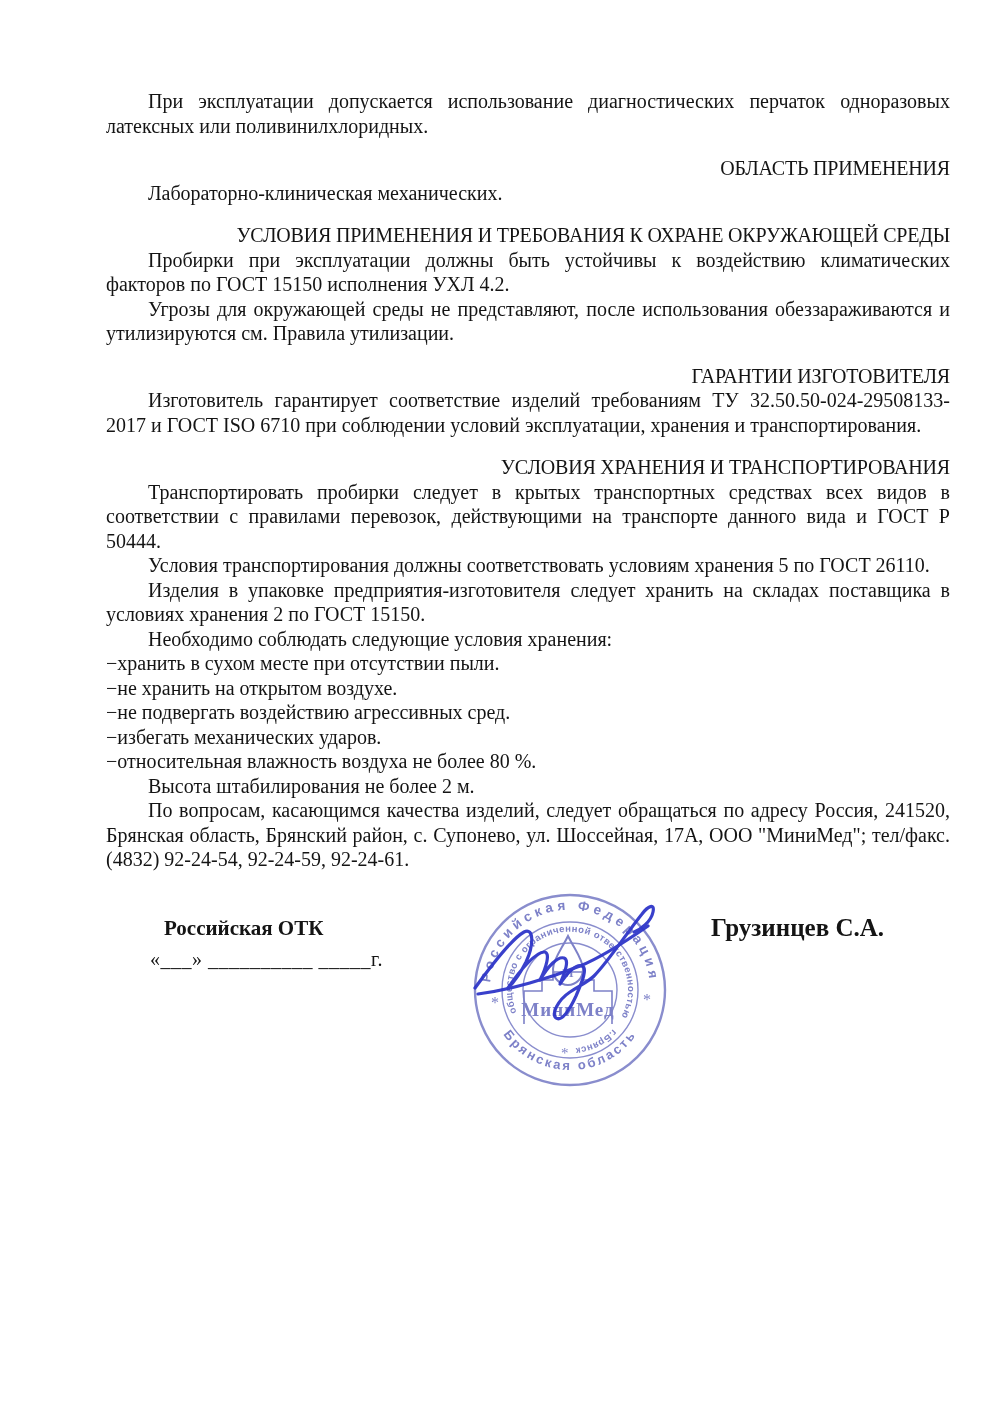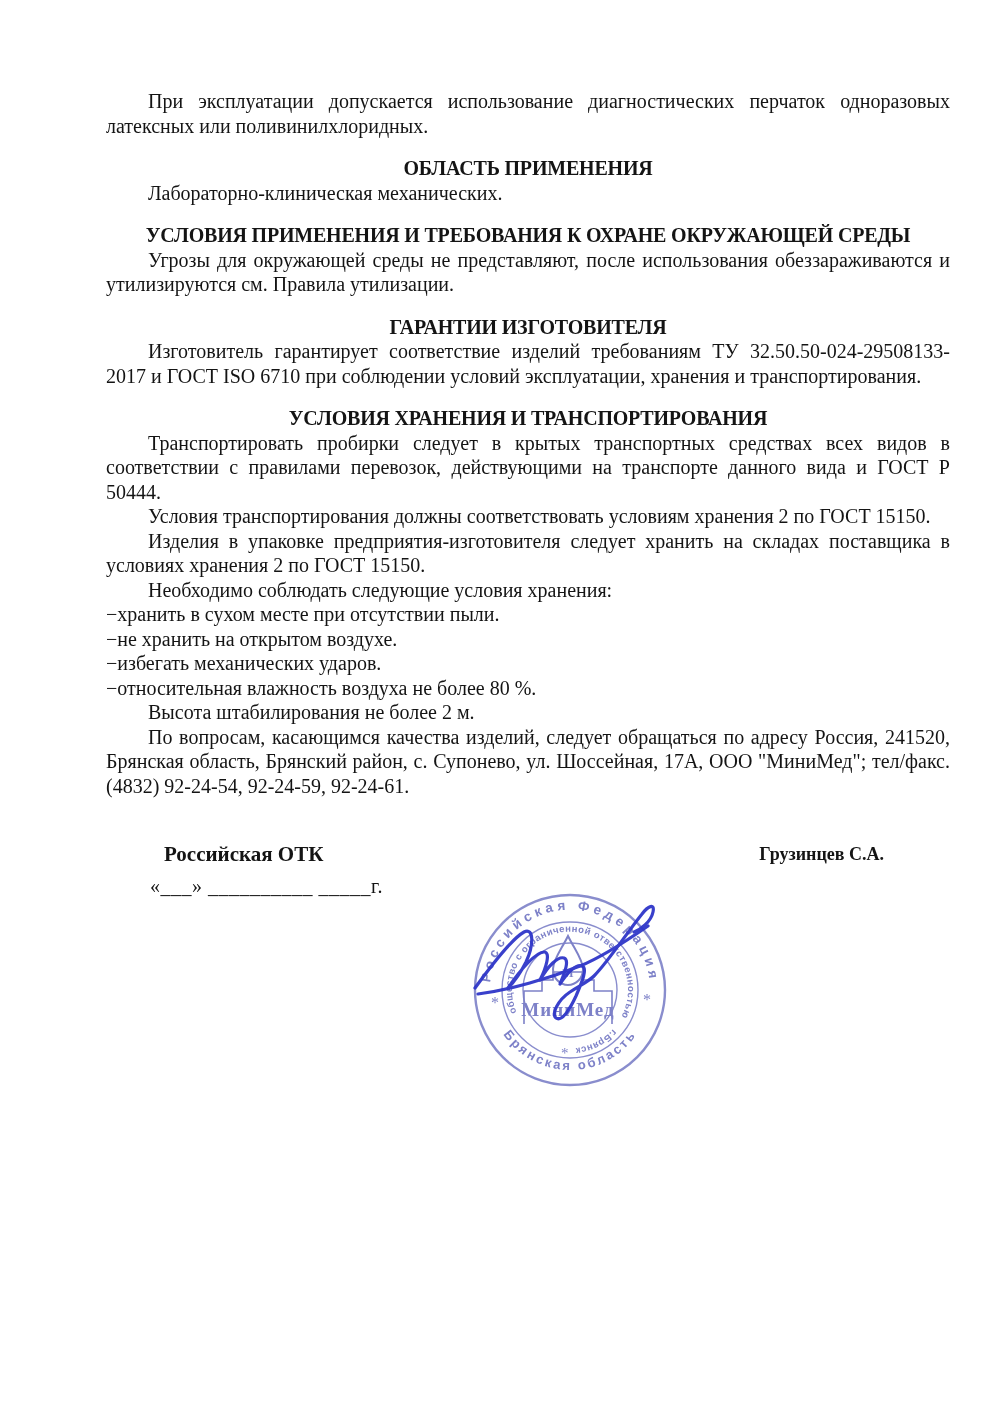--- a/index.html
+++ b/index.html
@@ -16,64 +16,66 @@
   .page p {
     margin:0;
     font-size:20px; line-height:24.5px;
     text-align:justify;
   }
   .page p.ind { text-indent:42px; }
   .list p { text-align:left; }
   h2 {
     margin:18px 0 0;
     font-size:20px; line-height:24.5px;
-    font-weight:700; text-align:center;
+    font-weight:400; text-align:right;
     letter-spacing:-0.2px; white-space:nowrap;
   }
   .sig {
     display:flex; align-items:flex-start;
     margin-top:44px;
     position:relative; z-index:2;
   }
   .sig-left { margin-left:58px; }
   .sig-title { font-size:21px; font-weight:700; line-height:24.5px; }
   .sig-date  { font-size:20px; line-height:24.5px; margin:7px 0 16px -14px; letter-spacing:0.5px; }
-  .sig-right { margin-left:auto; margin-right:66px; font-size:18px; font-weight:700; line-height:24.5px; }
+  .sig-right { margin-left:auto; margin-right:66px; font-size:25px; font-weight:700; line-height:24.5px; }
   .stamp-svg {
     position:absolute; left:450px; top:870px;
     width:240px; height:240px; z-index:1;
   }
   .stamp-ring-text   { font-family:"Liberation Sans", sans-serif; font-weight:600; }
   .stamp-center-name { font-family:"Liberation Serif", serif; font-weight:700; }
 </style>
 </head>
 <body>
 
 <div class="page">
 
   <p class="ind">При эксплуатации допускается использование диагностических перчаток одноразовых латексных или поливинилхлоридных.</p>
 
   <h2>ОБЛАСТЬ ПРИМЕНЕНИЯ</h2>
   <p class="ind">Лабораторно-клиническая механических.</p>
 
   <h2>УСЛОВИЯ ПРИМЕНЕНИЯ И ТРЕБОВАНИЯ К ОХРАНЕ ОКРУЖАЮЩЕЙ СРЕДЫ</h2>
+  <p class="ind">Пробирки при эксплуатации должны быть устойчивы к воздействию климатических факторов по ГОСТ 15150 исполнения УХЛ 4.2.</p>
   <p class="ind">Угрозы для окружающей среды не представляют, после использования обеззараживаются и утилизируются см. Правила утилизации.</p>
 
   <h2>ГАРАНТИИ ИЗГОТОВИТЕЛЯ</h2>
   <p class="ind">Изготовитель гарантирует соответствие изделий требованиям ТУ 32.50.50-024-29508133-2017 и ГОСТ ISO 6710 при соблюдении условий эксплуатации, хранения и транспортирования.</p>
 
   <h2>УСЛОВИЯ ХРАНЕНИЯ И ТРАНСПОРТИРОВАНИЯ</h2>
   <p class="ind">Транспортировать пробирки следует в крытых транспортных средствах всех видов в соответствии с правилами перевозок, действующими на транспорте данного вида и ГОСТ Р 50444.</p>
-  <p class="ind">Условия транспортирования должны соответствовать условиям хранения 2 по ГОСТ 15150.</p>
+  <p class="ind">Условия транспортирования должны соответствовать условиям хранения 5 по ГОСТ 26110.</p>
   <p class="ind">Изделия в упаковке предприятия-изготовителя следует хранить на складах поставщика в условиях хранения 2 по ГОСТ 15150.</p>
   <p class="ind">Необходимо соблюдать следующие условия хранения:</p>
 
   <div class="list">
     <p>−хранить в сухом месте при отсутствии пыли.</p>
     <p>−не хранить на открытом воздухе.</p>
+    <p>−не подвергать воздействию агрессивных сред.</p>
     <p>−избегать механических ударов.</p>
     <p>−относительная влажность воздуха не более 80 %.</p>
   </div>
 
   <p class="ind">Высота штабилирования не более 2 м.</p>
   <p class="ind">По вопросам, касающимся качества изделий, следует обращаться по адресу Россия, 241520, Брянская область, Брянский район, с. Супонево, ул. Шоссейная, 17А, ООО "МиниМед"; тел/факс. (4832) 92-24-54, 92-24-59, 92-24-61.</p>
 
   <div class="sig">
     <div class="sig-left">
       <div class="sig-title">Российская ОТК</div>

